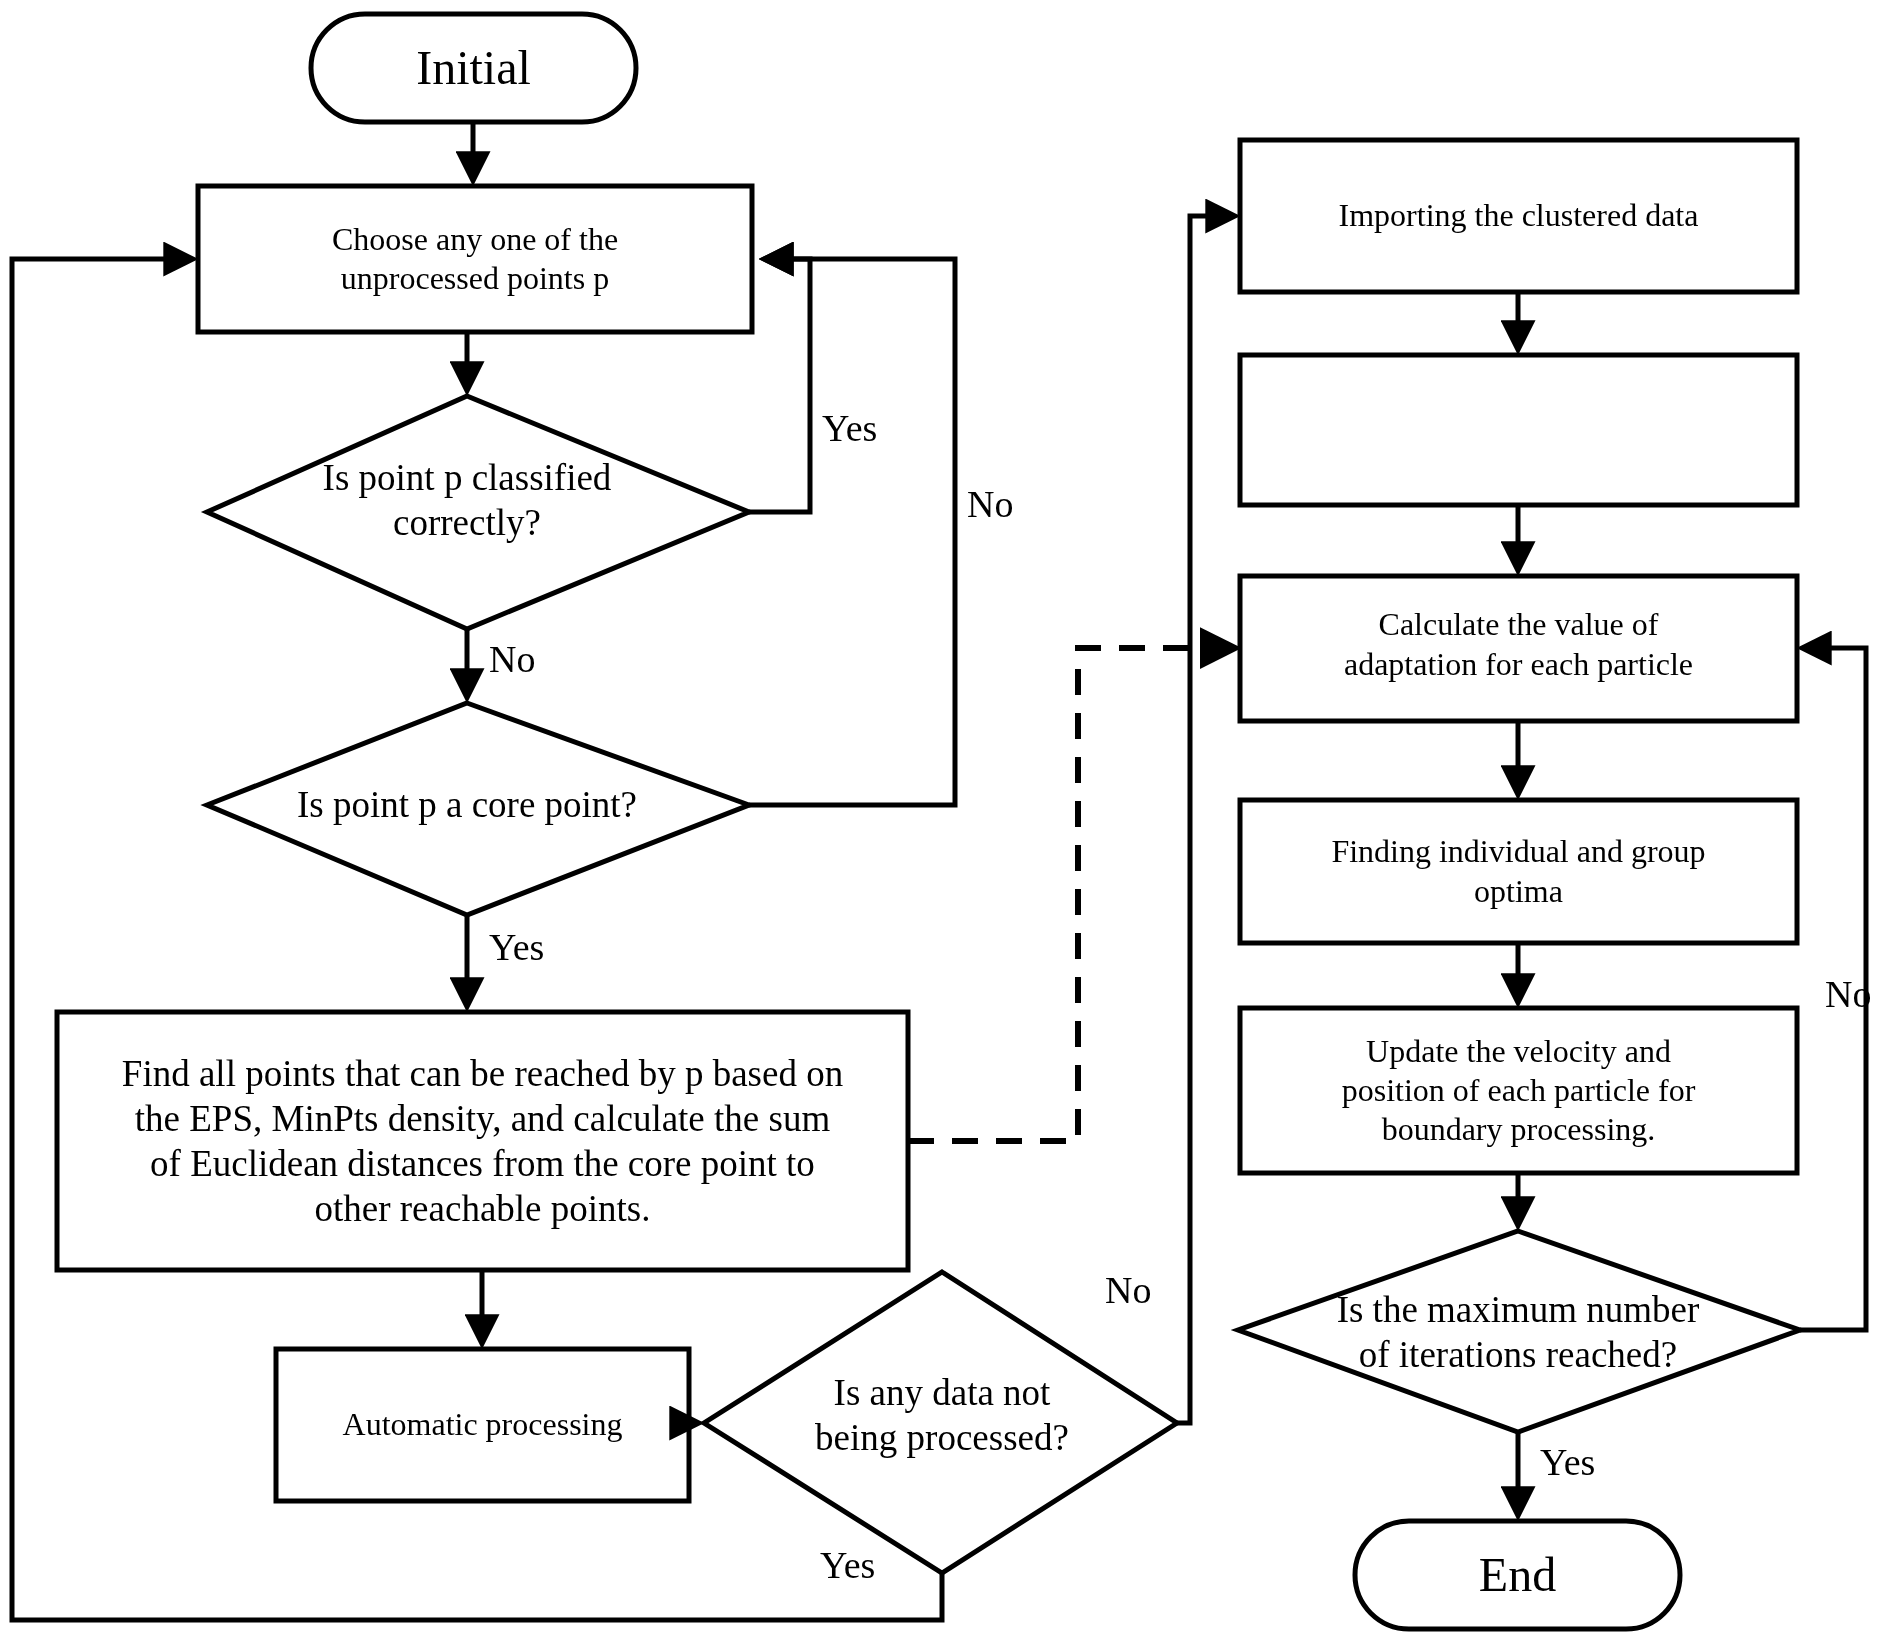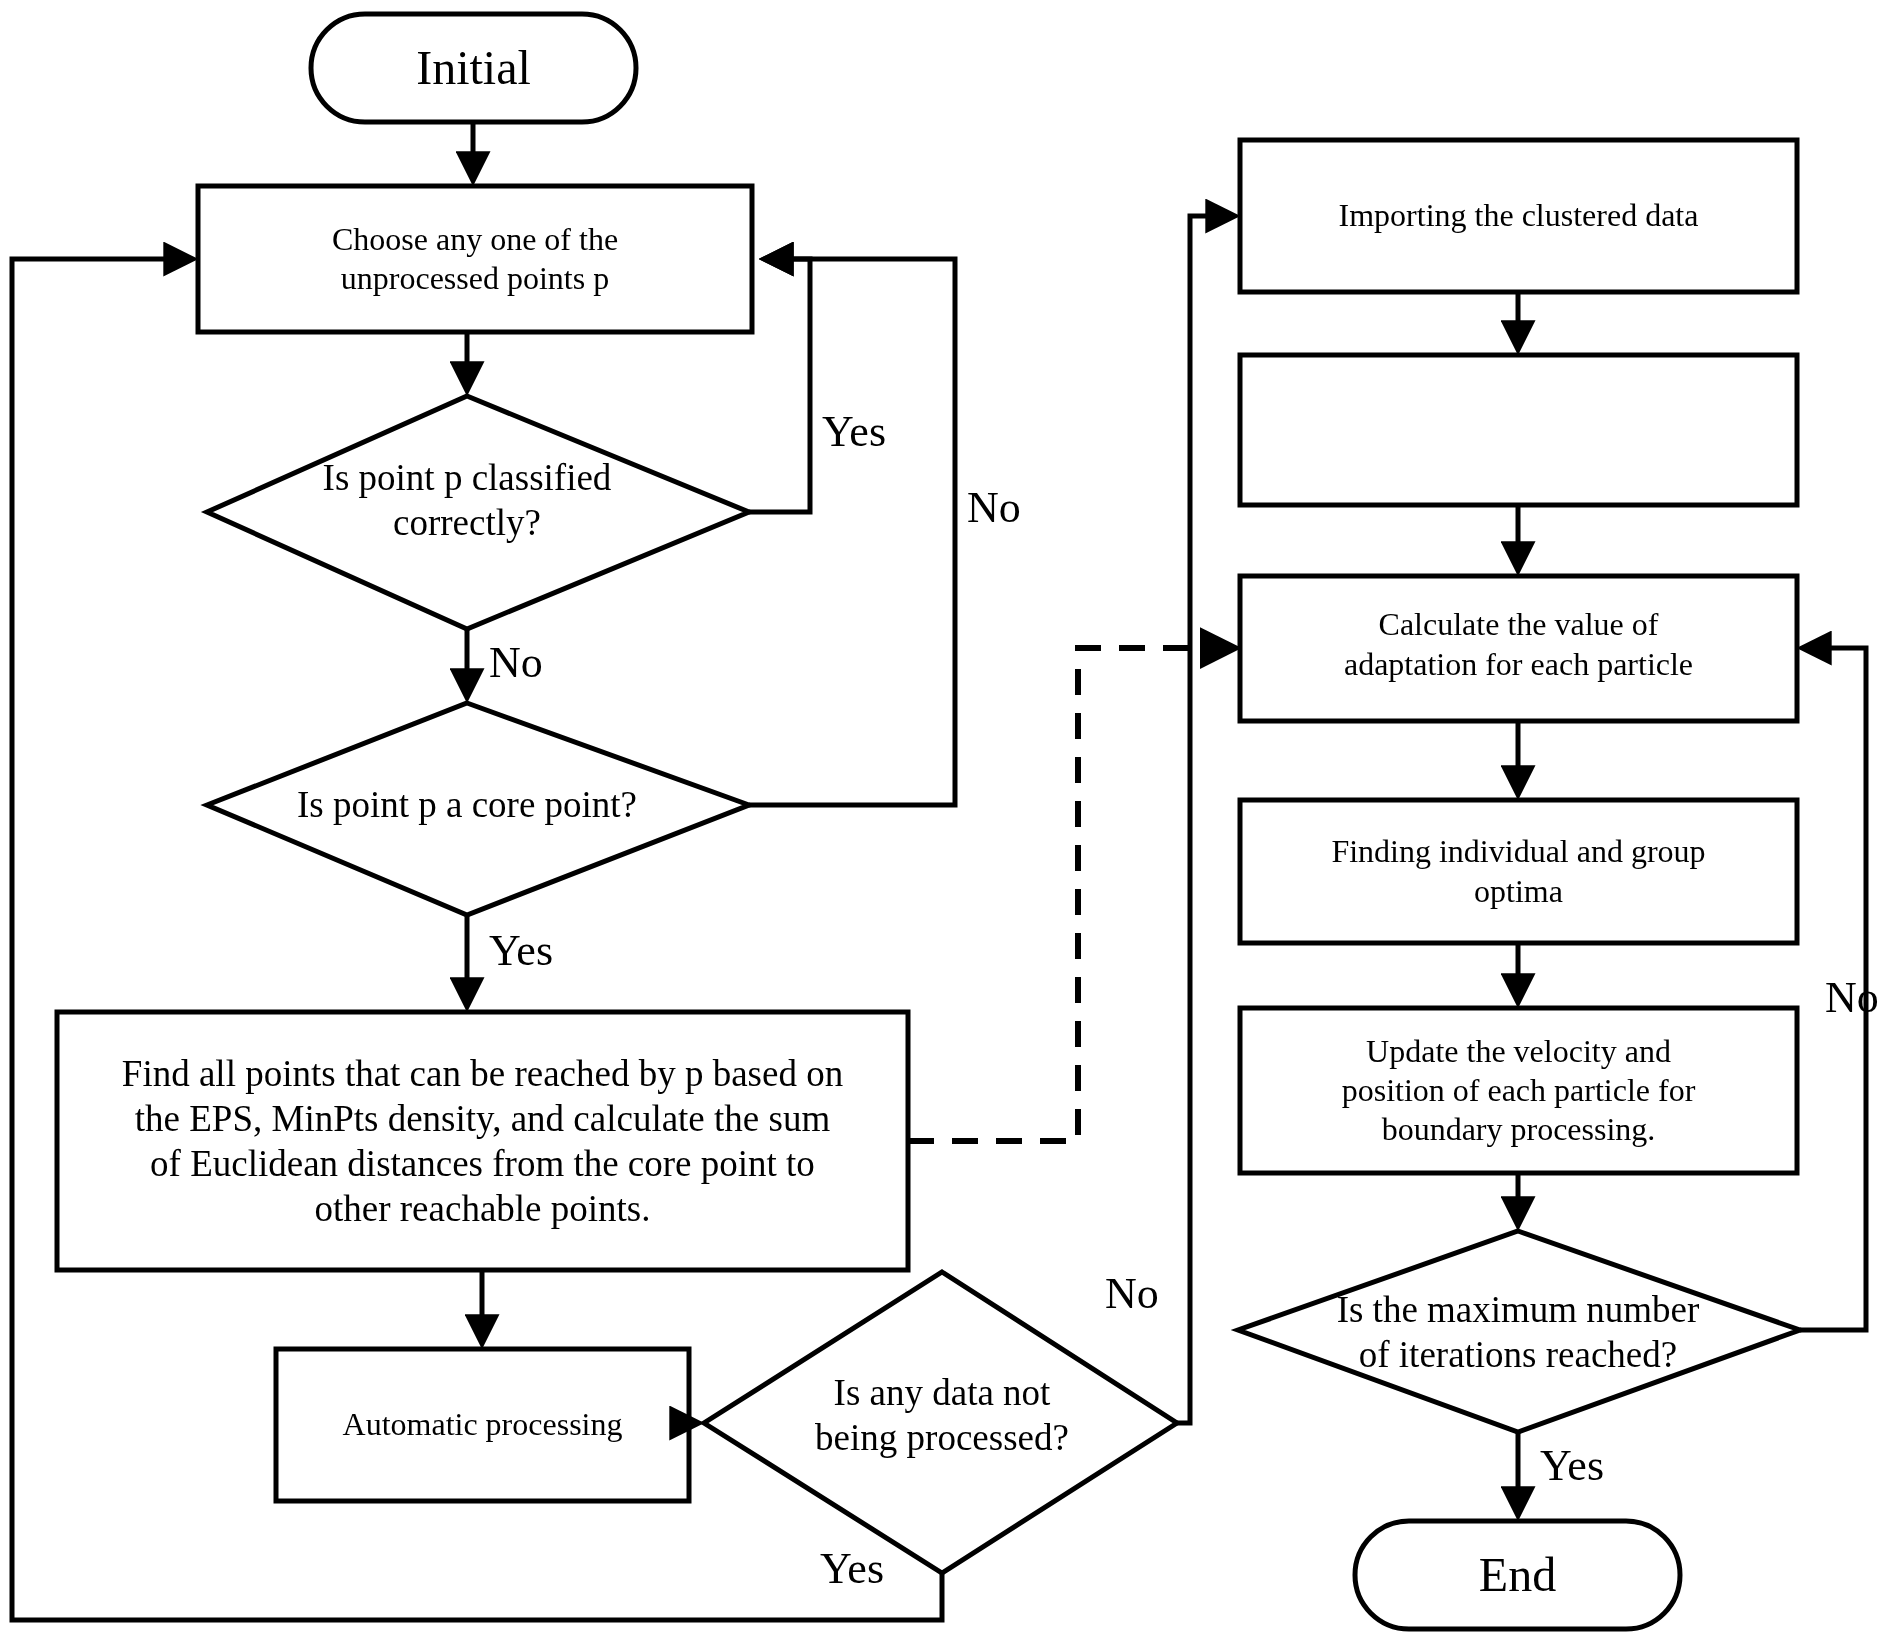--- a/index.html
+++ b/index.html
@@ -51,21 +51,21 @@
   }
   .edge-label {
     position: absolute;
     color: #000000;
     white-space: nowrap;
   }
   .t-terminal { font-size: 48px; }
   .t-process  { font-size: 32px; }
   .t-bigbox   { font-size: 37px; }
   .t-decision { font-size: 37px; }
-  .t-label    { font-size: 44px; }
+  .t-label    { font-size: 38px; }
 </style>
 </head>
 <body>
 
 <div id="chart-root">
 
   <svg class="flow" viewBox="0 0 1894 1636">
     <defs>
       <marker id="arrow" viewBox="0 0 12 12" refX="9.5" refY="6" markerWidth="7" markerHeight="7" orient="auto-start-reverse">
         <path d="M 0 0 L 12 6 L 0 12 z" fill="#000000"></path>

